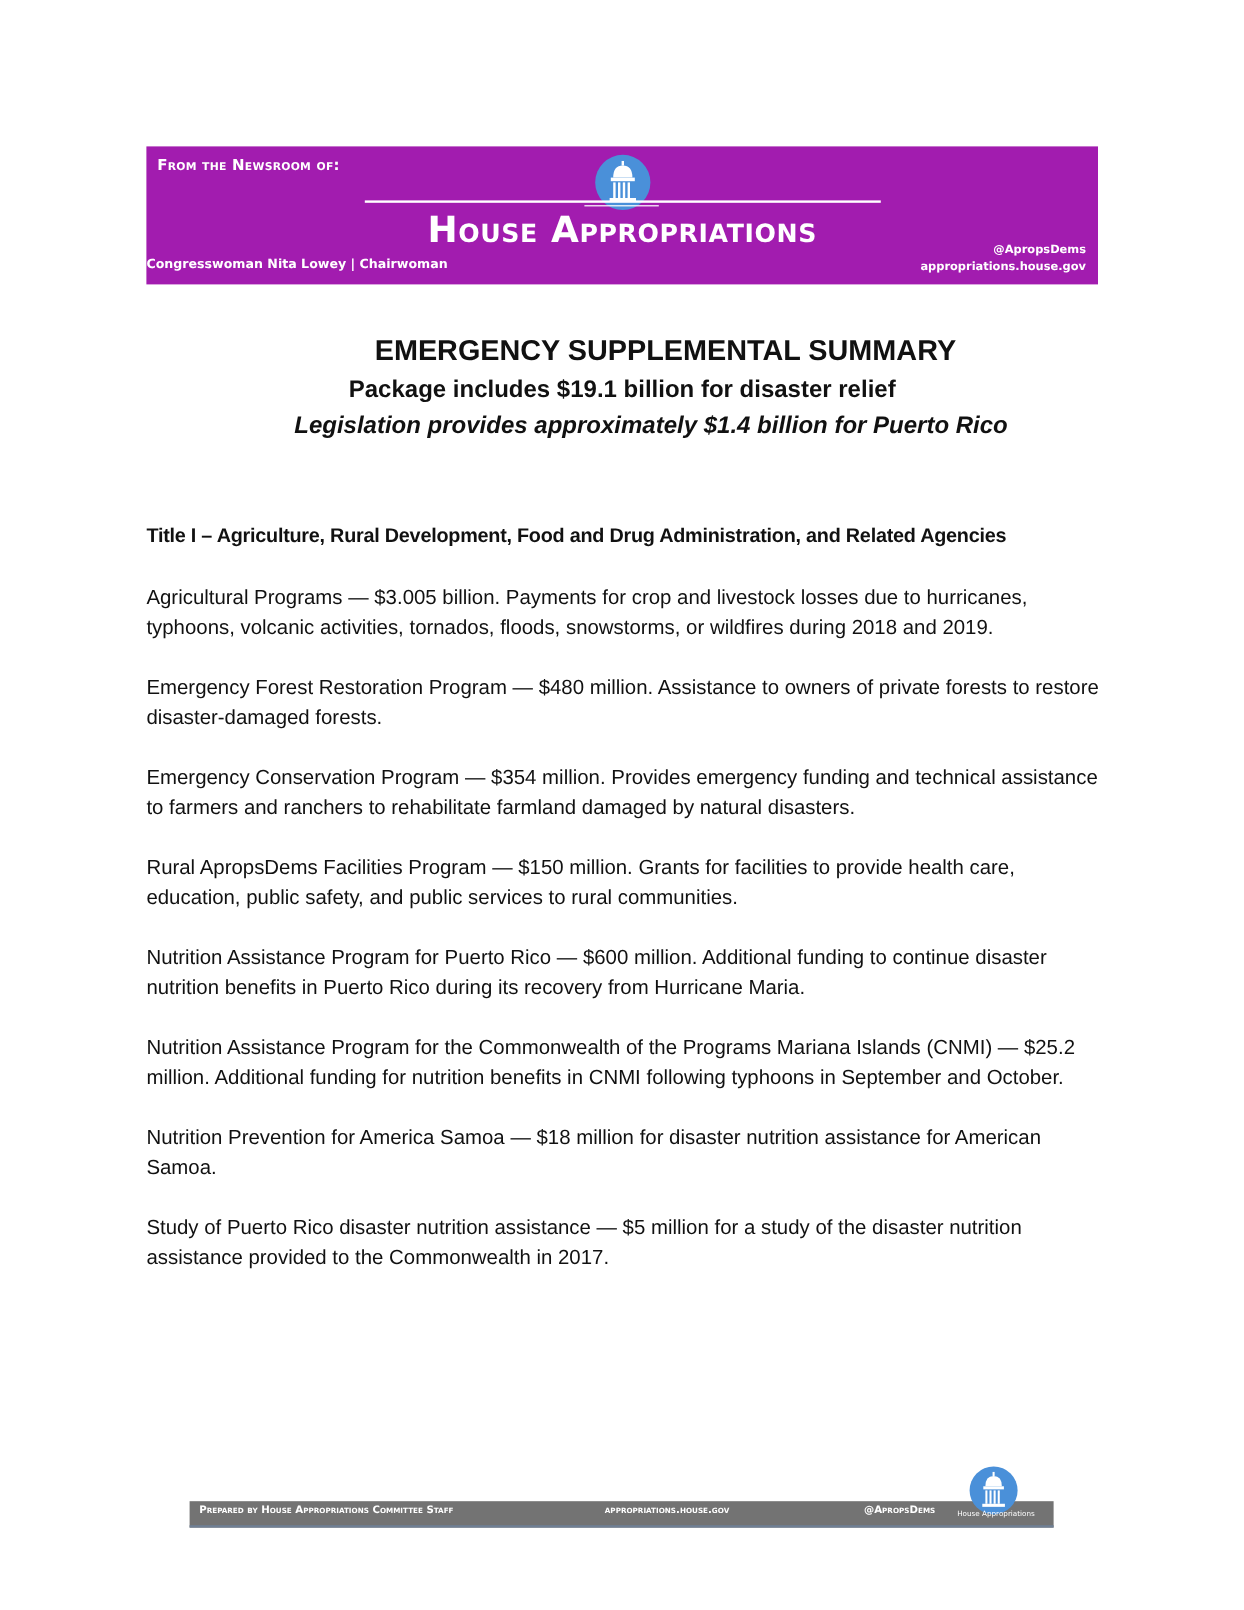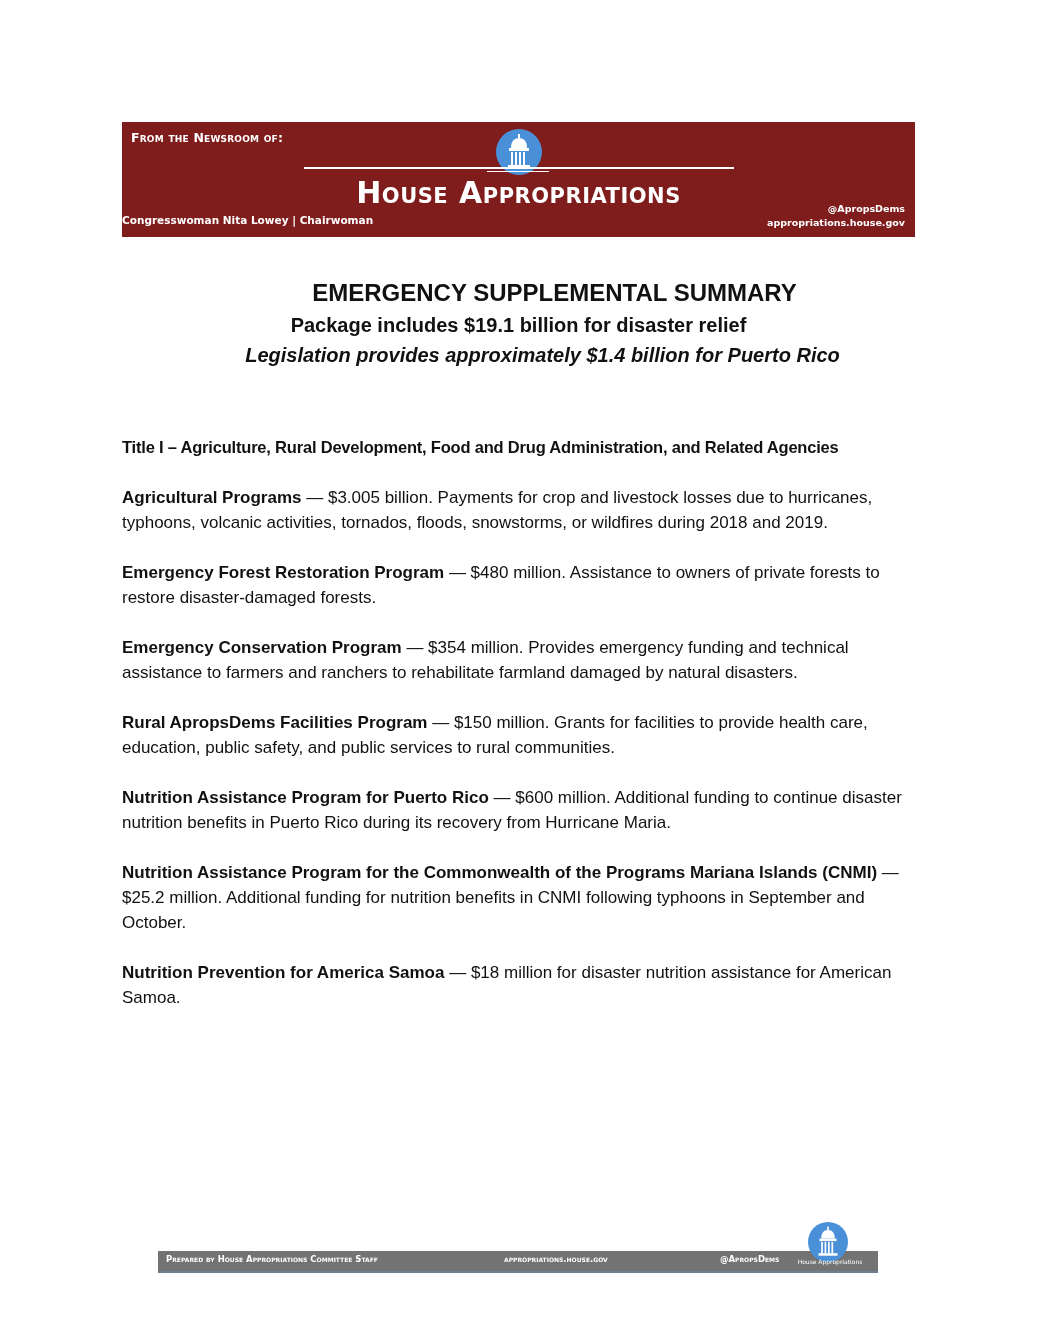--- a/index.html
+++ b/index.html
@@ -3,21 +3,21 @@
   <meta charset="utf-8">
   <style>
     html, body { margin: 0; padding: 0; background: #ffffff; }
     body {
       width: 1037px; height: 1342px; position: relative; overflow: hidden;
       font-family: "Liberation Sans", sans-serif; color: #111111;
     }
     
     .banner {
       position: absolute; left: 122px; top: 122px; width: 793px; height: 115px;
-      background: #7f1d1d;
+      background: #a21caf;
     }
     .banner .newsroom {
       position: absolute; left: 9px; top: 8px; color: #ffffff;
       font-family: "DejaVu Sans", sans-serif; font-weight: bold; font-size: 12.5px;
       font-variant: small-caps; letter-spacing: 0.2px;
     }
     .banner .logo-circle {
       position: absolute; left: 374px; top: 7px; width: 46px; height: 46px;
       border-radius: 50%; background: #4a90d9;
     }
@@ -49,21 +49,21 @@
     .h-main { top: 279px; font-weight: bold; font-size: 24px; padding-left: 36px; }
     .h-sub { top: 314px; font-weight: bold; font-size: 20px; }
     .h-italic { top: 344px; font-weight: bold; font-style: italic; font-size: 20px; padding-left: 24px; }
     
     .content {
       position: absolute; left: 122px; top: 424px; width: 800px;
       font-family: "Liberation Sans", sans-serif; font-size: 17px; line-height: 25px; margin-top: 11px;
     }
     .section-title { font-weight: bold; font-size: 16.5px; margin: 0 0 25px 0; letter-spacing: -0.2px; }
     .item { margin: 0 0 25px 0; }
-    .item .name { font-weight: bold; text-align: center; }
+    .item .name { font-weight: normal; text-align: center; }
     
     .footer {
       position: absolute; left: 158px; top: 1251px; width: 720px; height: 20px;
       background: #737373; border-bottom: 2px solid #6f7f94;
     }
     .footer span {
       position: absolute; top: 3px; color: #ffffff;
       font-family: "DejaVu Sans", sans-serif; font-weight: bold; font-size: 8.5px;
       font-variant: small-caps;
     }
@@ -114,20 +114,21 @@
 <div class="content">
   <p class="section-title">Title I – Agriculture, Rural Development, Food and Drug Administration, and Related Agencies</p>
 
   <p class="item"><span class="name">Agricultural Programs</span><span> — $3.005 billion. Payments for crop and livestock losses due to hurricanes, typhoons, volcanic activities, tornados, floods, snowstorms, or wildfires during 2018 and 2019.</span></p>
   <p class="item"><span class="name">Emergency Forest Restoration Program</span><span> — $480 million.  Assistance to owners of private forests to restore disaster-damaged forests.</span></p>
   <p class="item"><span class="name">Emergency Conservation Program</span><span> — $354 million. Provides emergency funding and technical assistance to farmers and ranchers to rehabilitate farmland damaged by natural disasters.</span></p>
   <p class="item"><span class="name">Rural ApropsDems Facilities Program</span><span> — $150 million.  Grants for facilities to provide health care, education, public safety, and public services to rural communities.</span></p>
   <p class="item"><span class="name">Nutrition Assistance Program for Puerto Rico</span><span> — $600 million.  Additional funding to continue disaster nutrition benefits in Puerto Rico during its recovery from Hurricane Maria.</span></p>
   <p class="item"><span class="name">Nutrition Assistance Program for the Commonwealth of the Programs Mariana Islands (CNMI)</span><span> — $25.2 million.  Additional funding for nutrition benefits in CNMI following typhoons in September and October.</span></p>
   <p class="item"><span class="name">Nutrition Prevention for America Samoa</span><span> — $18 million for disaster nutrition assistance for American Samoa.</span></p>
+  <p class="item"><span class="name">Study of Puerto Rico disaster nutrition assistance</span><span> — $5 million for a study of the disaster nutrition assistance provided to the Commonwealth in 2017.</span></p>
 </div>
 
 <div class="footer">
   <span class="prepared">Prepared by House Appropriations Committee Staff</span>
   <span class="site">appropriations.house.gov</span>
   <span class="handle">@ApropsDems</span>
 </div>
 <div class="footer-logo">
   <svg width="24" height="32" viewBox="0 0 28 36">
     <rect x="13" y="0" width="2" height="4" fill="#fff"></rect>

